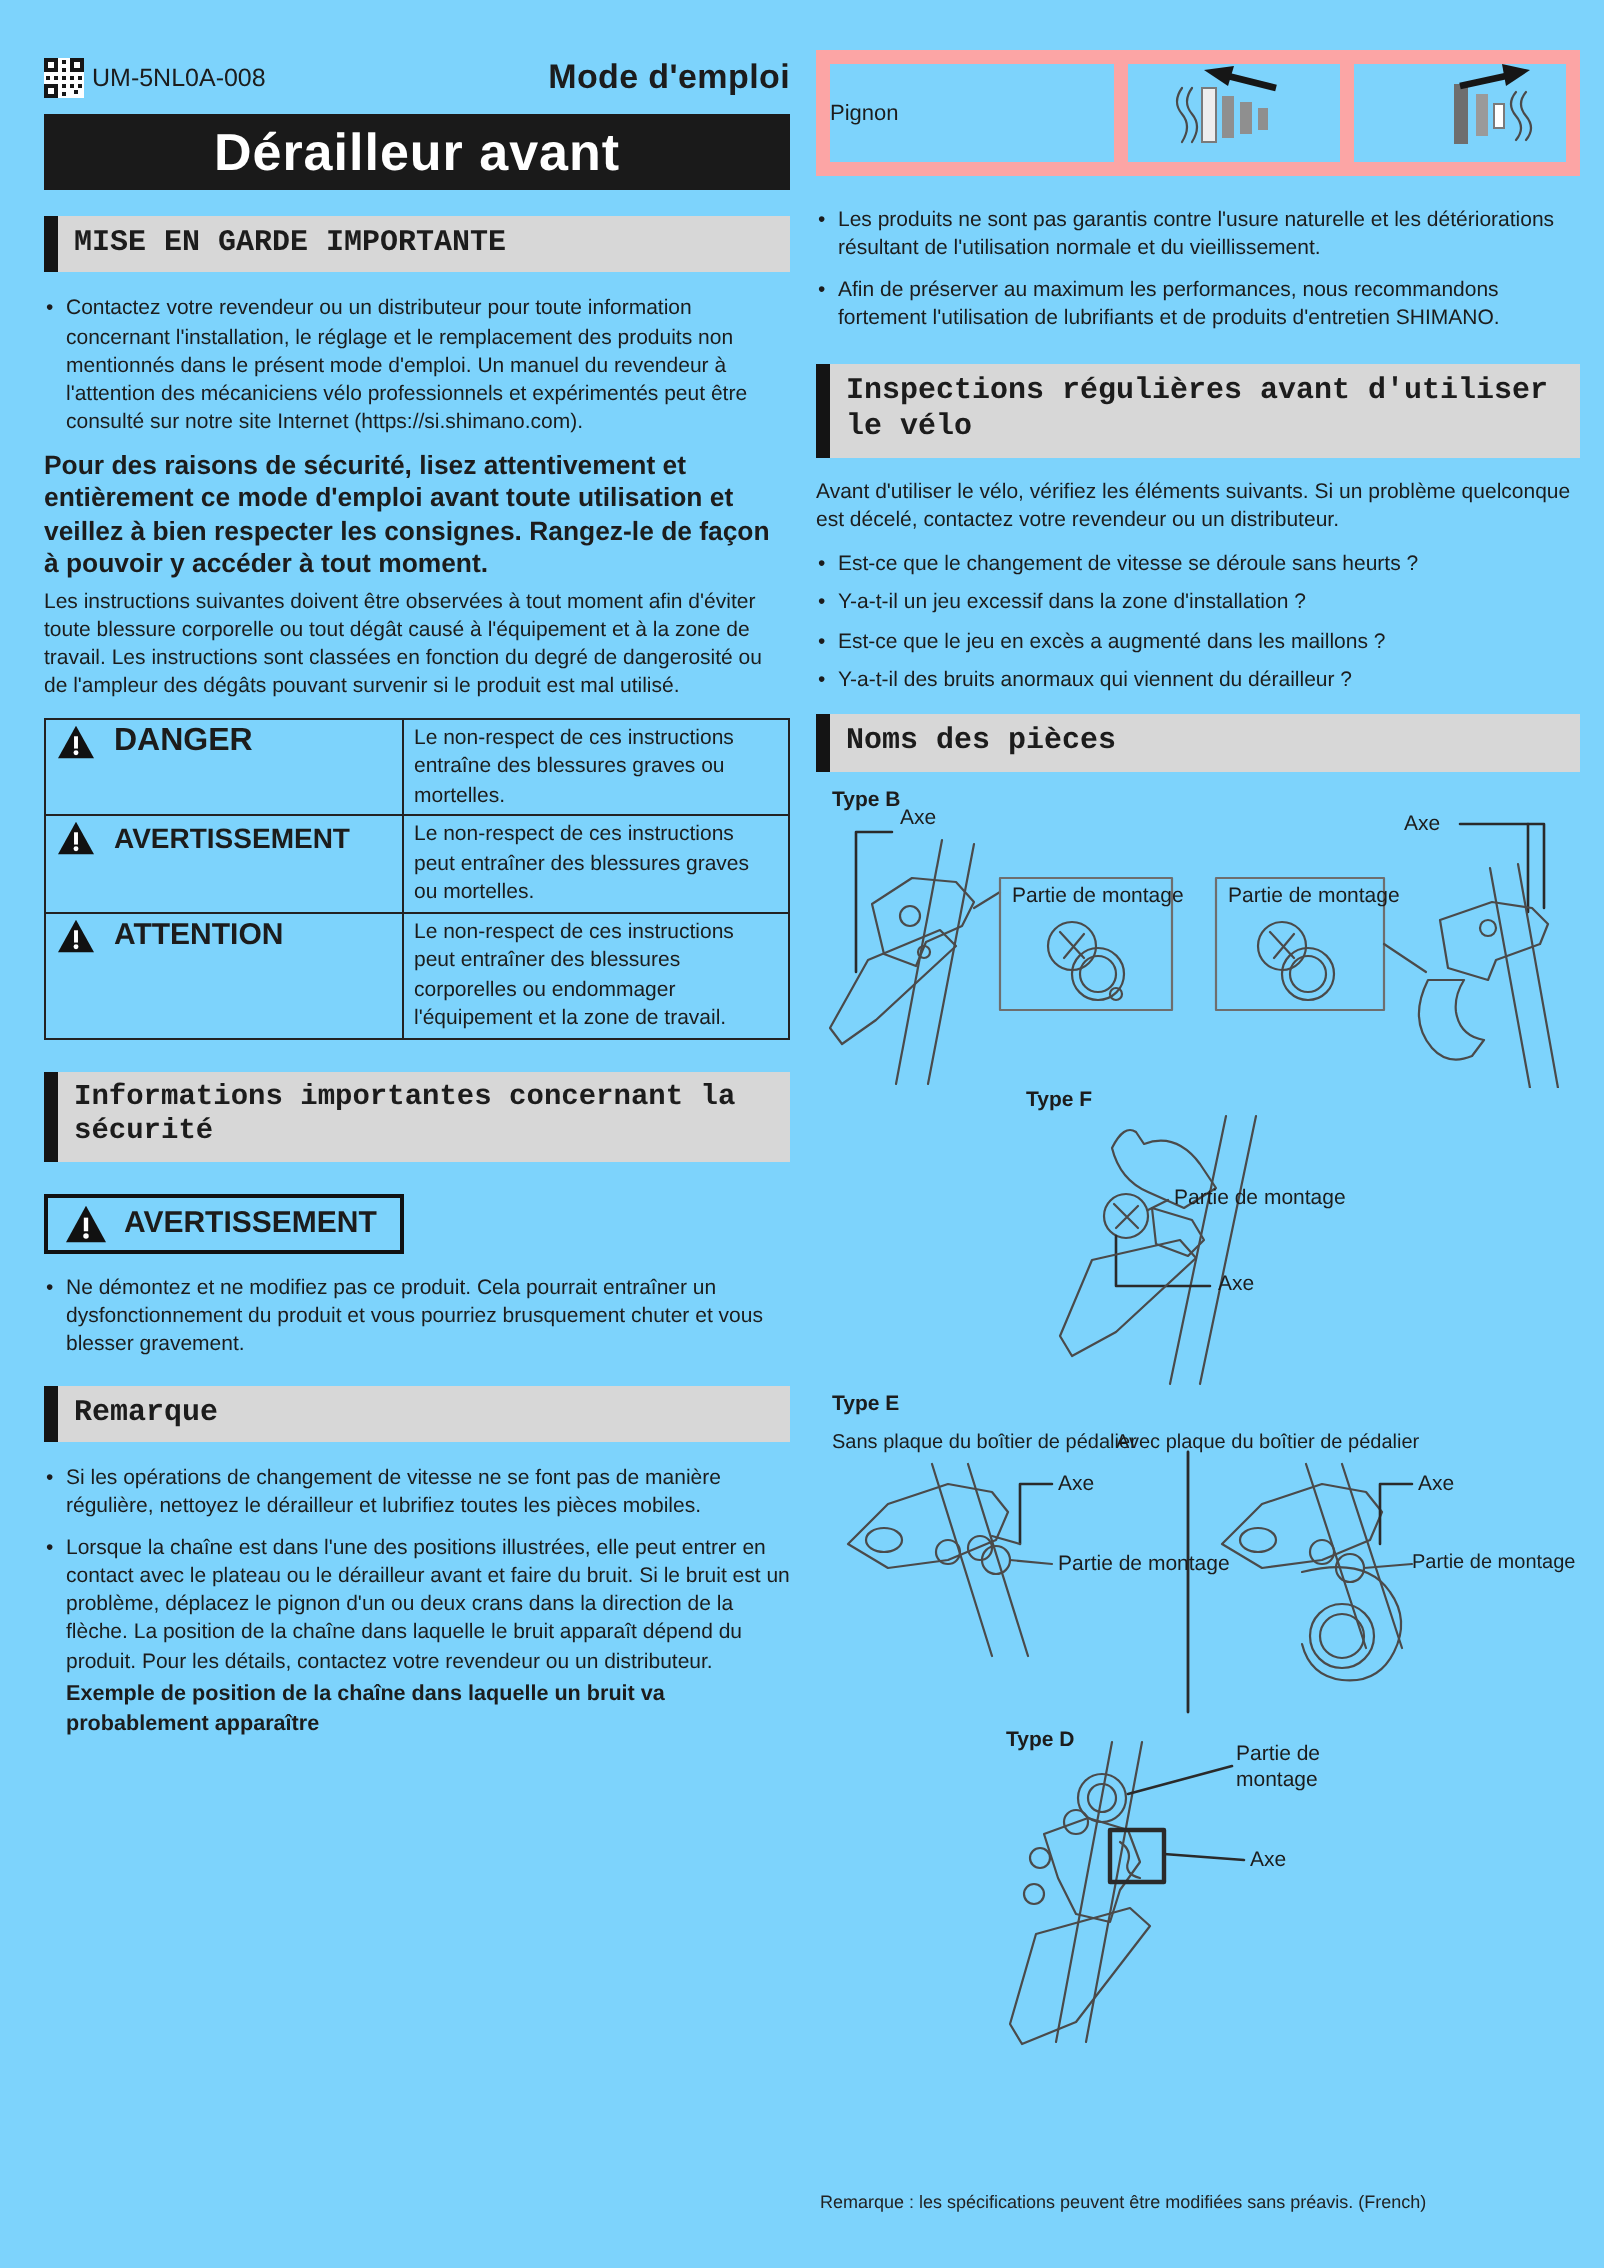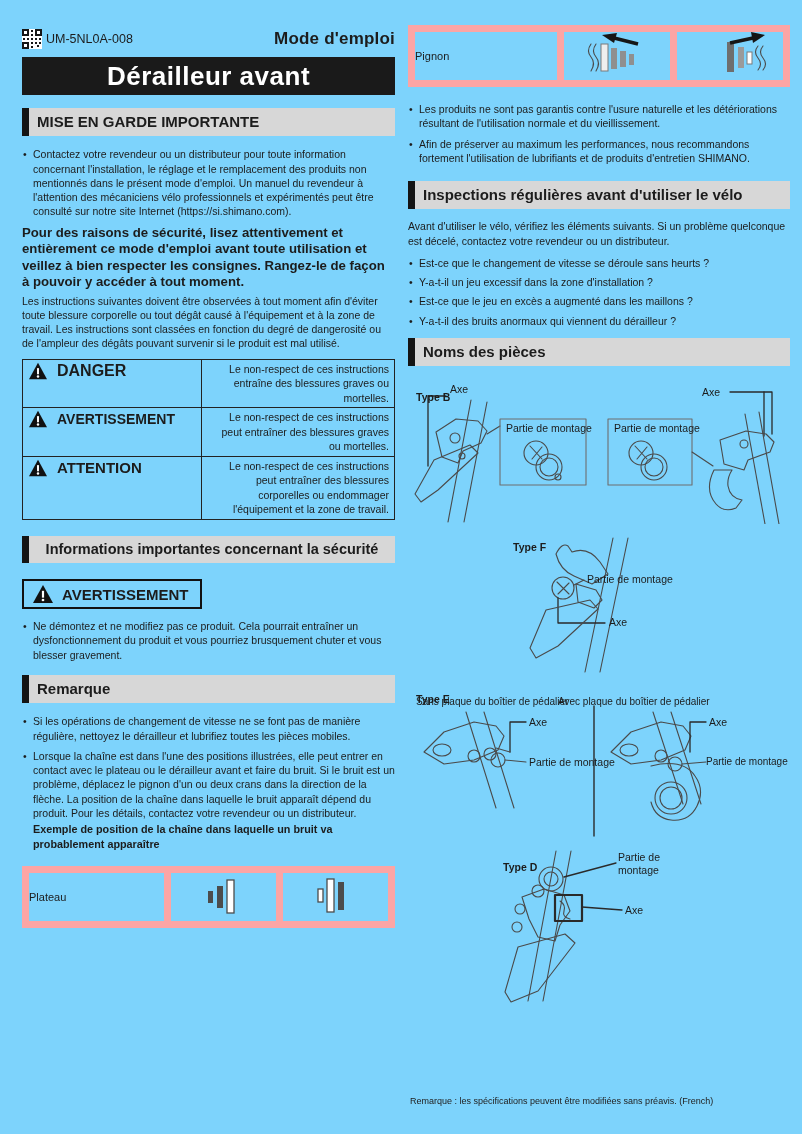--- a/index.html
+++ b/index.html
@@ -10,54 +10,54 @@
 
   
   .doc-header{display:flex;align-items:center;justify-content:space-between;height:22px;}
   .doc-id{display:flex;align-items:center;gap:4px;font-size:12.5px;}
   .doc-type{font-size:17px;font-weight:bold;letter-spacing:.2px;}
   .title-banner{margin-top:7px;background:#1a1a1a;color:#fff;height:38px;display:flex;
         align-items:center;justify-content:center;font-size:26px;font-weight:bold;letter-spacing:.5px;}
 
   
   .sec{background:#d7d7d7;border-left:7px solid #141414;font-weight:bold;
-        font-size:15px;padding:5px 8px 5px 8px;line-height:1.22;}
+        font-size:15px;padding:5px 8px 5px 8px;line-height:1.22;font-family:Liberation Mono, monospace;}
   .sec.two-line{font-size:14.5px;}
 
   
   .para{font-size:10.5px;line-height:1.36;margin:0;}
   .para.bold-lead{font-size:13.2px;font-weight:bold;line-height:1.25;}
   ul.blist{list-style:none;margin:0;padding:0;}
   ul.blist li{position:relative;padding-left:11px;margin-bottom:6px;font-size:10.5px;line-height:1.36;}
   ul.blist li::before{content:"•";position:absolute;left:1px;top:0;}
   .bold-note{font-size:10.8px;font-weight:bold;line-height:1.36;padding-left:11px;margin-top:2px;}
 
   
   table.danger{border-collapse:collapse;width:100%;margin-top:8px;}
-  table.danger td{border:1px solid #222;vertical-align:top;padding:2px 5px;text-align:right;}
+  table.danger td{border:1px solid #222;vertical-align:top;padding:2px 5px;}
   td.dlabel{width:168px;vertical-align:middle;padding-left:8px;}
   .dlabel-inner{display:flex;align-items:center;gap:9px;font-weight:bold;}
   .dlabel-inner.sz-l{font-size:16px;}
   .dlabel-inner.sz-m{font-size:14px;}
   td.dtext{font-size:10.5px;line-height:1.38;}
 
   
   .warn-box{display:inline-flex;align-items:center;gap:8px;border:2px solid #111;
         padding:3px 12px 3px 8px;font-weight:bold;font-size:15px;}
 
   
   table.mini{border-collapse:collapse;width:100%;}
   table.mini td{border:7px solid #fca5a5;height:44px;padding:0;}
   td.mini-label{width:160px;font-size:11px;padding-left:8px;}
   td.mini-cell{width:105px;text-align:center;vertical-align:middle;}
 
   
   .part-block{position:relative;width:382px;}
   .part-block svg.art{position:absolute;left:0;top:0;}
-  .tlabel{position:absolute;font-size:10.5px;font-weight:bold;white-space:nowrap;margin-top:17px;}
+  .tlabel{position:absolute;font-size:10.5px;font-weight:bold;white-space:nowrap;}
   .dlab{position:absolute;font-size:10.5px;white-space:nowrap;background:transparent;}
   .dlab.wrap{white-space:normal;width:62px;line-height:1.25;}
   .sublab{position:absolute;font-size:10px;white-space:nowrap;}
   .footnote{position:absolute;left:410px;top:1084px;font-size:9px;color:#222;margin-top:12px;}
   .line-art{fill:none;stroke:#4a4a4a;stroke-width:1.1;stroke-linejoin:round;stroke-linecap:round;}
 </style>
 </head>
 <body>
 
 <div class="page">
@@ -142,21 +142,21 @@
               <circle cx="12" cy="17.6" r="1.5" fill="#fff"></circle>
             </svg>
             <span>ATTENTION</span>
           </span>
         </td>
         <td class="dtext">Le non-respect de ces instructions peut entraîner des blessures corporelles ou endommager l'équipement et la zone de travail.</td>
       </tr>
     </tbody>
       </table>
 
-    <div class="sec two-line" style="margin-top:16px;text-align:center;">Informations importantes concernant la sécurité</div>
+    <div class="sec two-line" style="margin-top:16px;">Informations importantes concernant la sécurité</div>
 
     <div style="margin-top:16px;">
       <span class="warn-box">
         <svg width="22" height="20" viewBox="0 0 24 22">
           <path d="M12 1 L23 21 H1 Z" fill="#111"></path>
           <rect x="10.8" y="7.5" width="2.4" height="7.5" fill="#fff"></rect>
           <circle cx="12" cy="17.6" r="1.5" fill="#fff"></circle>
         </svg>
         <span>AVERTISSEMENT</span>
       </span>
@@ -167,41 +167,20 @@
     </ul>
 
     <div class="sec" style="margin-top:13px;">Remarque</div>
 
     <ul class="blist" style="margin-top:11px;">
       <li>Si les opérations de changement de vitesse ne se font pas de manière régulière, nettoyez le dérailleur et lubrifiez toutes les pièces mobiles.</li>
       <li style="margin-bottom:0;">Lorsque la chaîne est dans l'une des positions illustrées, elle peut entrer en contact avec le plateau ou le dérailleur avant et faire du bruit. Si le bruit est un problème, déplacez le pignon d'un ou deux crans dans la direction de la flèche. La position de la chaîne dans laquelle le bruit apparaît dépend du produit. Pour les détails, contactez votre revendeur ou un distributeur.</li>
     </ul>
     <div class="bold-note">Exemple de position de la chaîne dans laquelle un bruit va probablement apparaître</div>
 
-    <table class="mini" style="margin-top:14px;">
-      <tbody>
-          <tr>
-        <td class="mini-label">Plateau</td>
-        <td class="mini-cell">
-          <svg width="104" height="44" viewBox="0 0 104 44">
-            <rect x="36" y="18" width="5" height="12" fill="#4c4c4c"></rect>
-            <rect x="45" y="13" width="6" height="22" fill="#4c4c4c"></rect>
-            <rect x="55" y="7" width="7" height="33" fill="#ffffff" stroke="#4c4c4c" stroke-width="1.3"></rect>
-          </svg>
-        </td>
-        <td class="mini-cell">
-          <svg width="104" height="44" viewBox="0 0 104 44">
-            <rect x="34" y="16" width="5" height="13" fill="#ffffff" stroke="#4c4c4c" stroke-width="1.3"></rect>
-            <rect x="43" y="6" width="7" height="33" fill="#ffffff" stroke="#4c4c4c" stroke-width="1.3"></rect>
-            <rect x="54" y="9" width="6" height="28" fill="#4c4c4c"></rect>
-          </svg>
-        </td>
-      </tr>
-    </tbody>
-      </table>
 
   </div>
 
   <div class="col-right">
 
     <table class="mini">
       <tbody>
           <tr>
         <td class="mini-label">Pignon</td>
         <td class="mini-cell">

